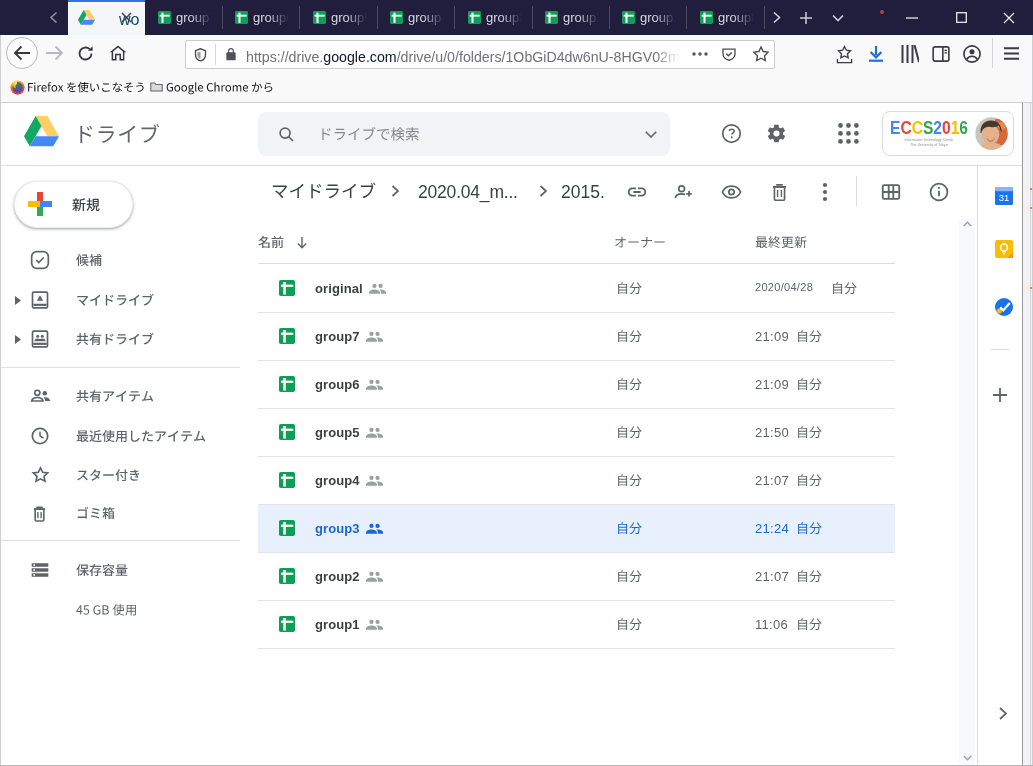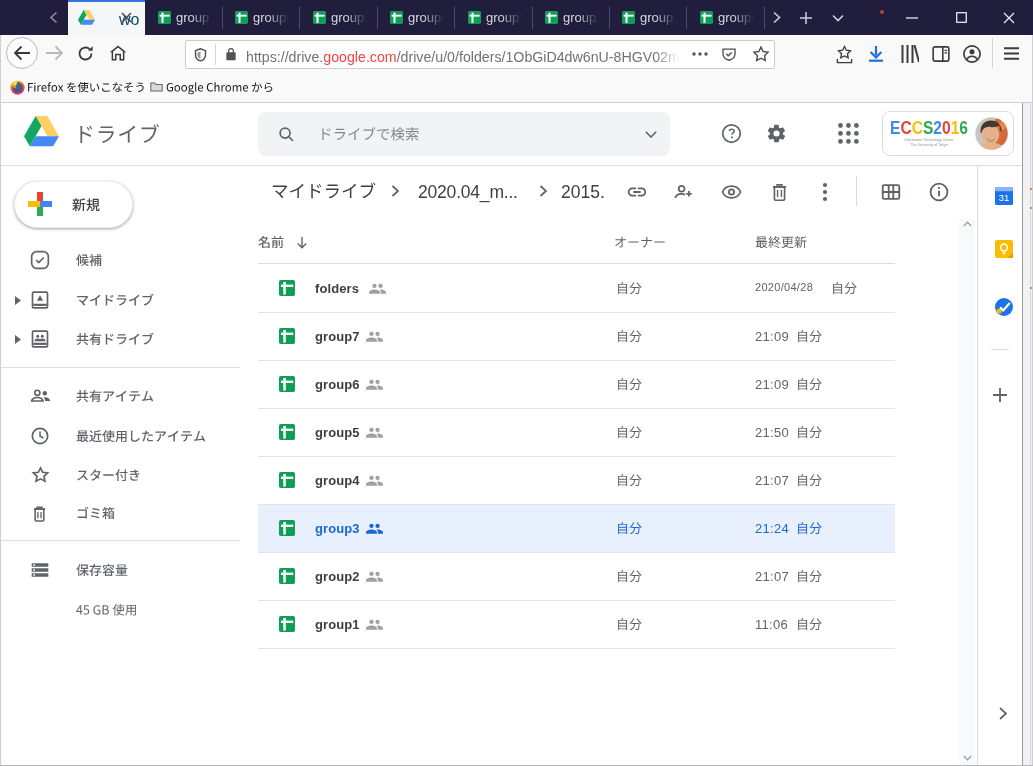--- a/index.html
+++ b/index.html
@@ -142,21 +142,21 @@
   </svg>
 <div class="abs" style="left:185px;top:40px;width:590px;height:29px;background:#fff;border:1px solid #ccccce;border-radius:2px"></div>
 <svg class="abs" style="left:193px;top:47px" width="15" height="16" viewBox="0 0 24 24">
     <path fill="none" stroke="#4a4a4f" stroke-width="2.2" d="M12 2 4 5v6c0 5 3.4 9.2 8 10.3 4.6-1.1 8-5.3 8-10.3V5l-8-3z"></path>
     <path fill="#4a4a4f" d="M12 6.2 7 8.1v3.3c0 3.2 2.1 6 5 6.8V6.2z" opacity=".55"></path>
   </svg>
 <div class="abs" style="left:215px;top:44px;width:1px;height:21px;background:#d6d6d8"></div>
 <svg class="abs" style="left:224px;top:47px" width="14" height="15" viewBox="0 0 24 24">
     <path fill="#515156" d="M18 8h-1V6A5 5 0 0 0 7 6v2H6a2 2 0 0 0-2 2v10a2 2 0 0 0 2 2h12a2 2 0 0 0 2-2V10a2 2 0 0 0-2-2zM9 6a3 3 0 0 1 6 0v2H9V6z"></path>
   </svg>
-<div class="abs" style="left:246px;top:48.5px;font-size:14.2px;color:#71717a;white-space:nowrap;width:440px;overflow:hidden">https://drive.<span style="color:#ef4444">google.com</span>/drive/u/0/folders/1ObGiD4dw6nU-8HGV02mq</div>
+<div class="abs" style="left:246px;top:48.5px;font-size:14.2px;color:#71717a;white-space:nowrap;width:440px;overflow:hidden">https://drive.<span style="color:#0f172a">google.com</span>/drive/u/0/folders/1ObGiD4dw6nU-8HGV02mq</div>
 <div class="abs" style="left:655px;top:44px;width:35px;height:22px;background:linear-gradient(to right,rgba(255,255,255,0),#fff 70%)"></div>
 <svg class="abs" style="left:692px;top:52px" width="16" height="4">
     <circle cx="2" cy="2" r="1.7" fill="#55555a"></circle>
     <circle cx="8" cy="2" r="1.7" fill="#55555a"></circle>
     <circle cx="14" cy="2" r="1.7" fill="#55555a"></circle>
   </svg>
 <svg class="abs" style="left:721px;top:46px" width="16" height="17" viewBox="0 0 24 24">
     <path fill="none" stroke="#4a4a4f" stroke-width="2" d="M3 4h18v7c0 5-4 8.4-9 9.6C7 19.4 3 16 3 11V4z"></path>
     <path fill="none" stroke="#4a4a4f" stroke-width="2" d="m8 11 3 3 5-5"></path>
   </svg>
@@ -408,21 +408,21 @@
     <use href="#g_owner_h" fill="#5f6368"></use>
   </svg>
 <svg style="position:absolute;left:755px;top:233.9px;" width="53.0" height="17.2">
     <use href="#g_last_h" fill="#5f6368"></use>
   </svg>
 <div class="abs" style="left:258px;top:263px;width:637px;height:1px;background:#dadce0"></div>
 <div class="abs" style="left:258px;top:504px;width:637px;height:48px;background:#e8f0fe"></div>
 <svg class="abs" style="left:279px;top:280px" width="16" height="16" viewBox="0 0 16 16">
     <use href="#sheetsicon"></use>
   </svg>
-<div class="abs" style="left:315px;top:280.5px;font-size:13px;font-weight:bold;color:#3c4043;letter-spacing:0.1px">folders</div>
+<div class="abs" style="left:315px;top:280.5px;font-size:13px;font-weight:bold;color:#3c4043;letter-spacing:0.1px">original</div>
 <svg class="abs" style="left:369px;top:282px" width="17" height="13" viewBox="0 0 16.8 12.3">
     <use href="#ppl" fill="#9aa0a6"></use>
   </svg>
 <svg style="position:absolute;left:616px;top:279.9px;" width="27.0" height="17.2">
     <use href="#g_jibun" fill="#5f6368"></use>
   </svg>
 <div class="abs" style="left:755px;top:281px;font-size:11px;letter-spacing:.3px;color:#5f6368">2020/04/28</div>
 <svg style="position:absolute;left:831px;top:279.9px;" width="27.0" height="17.2">
     <use href="#g_jibun" fill="#5f6368"></use>
   </svg>

